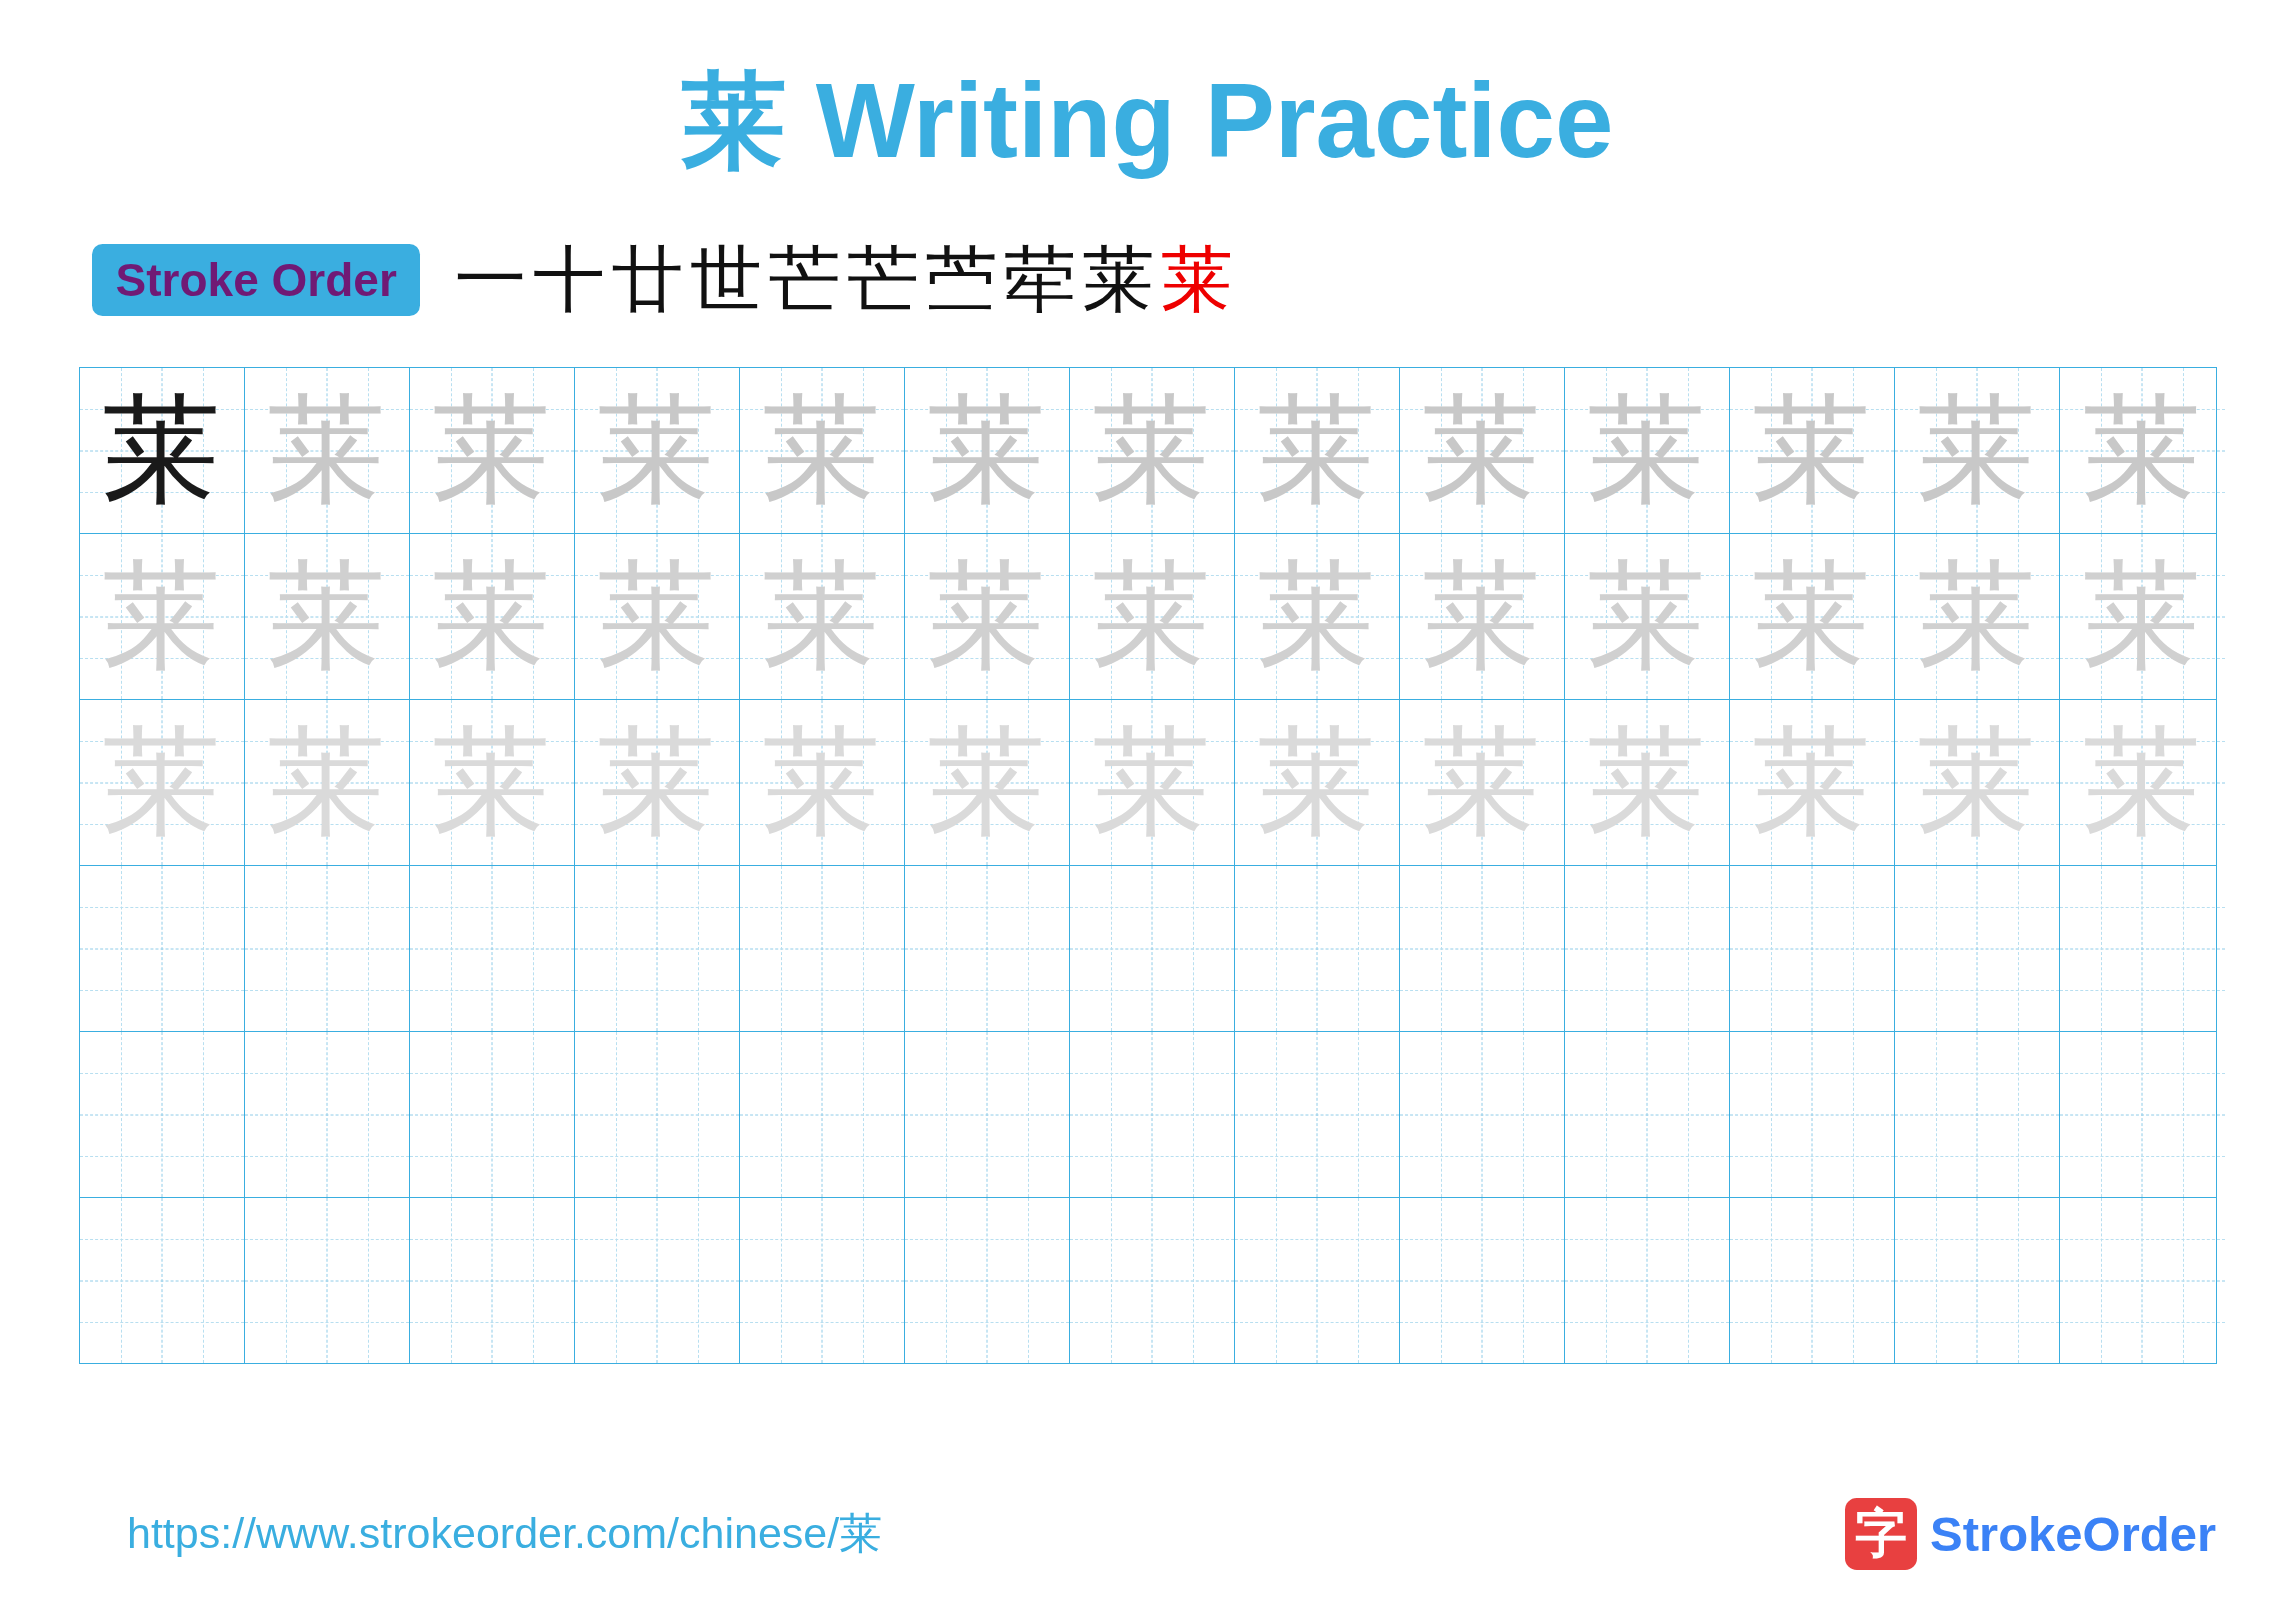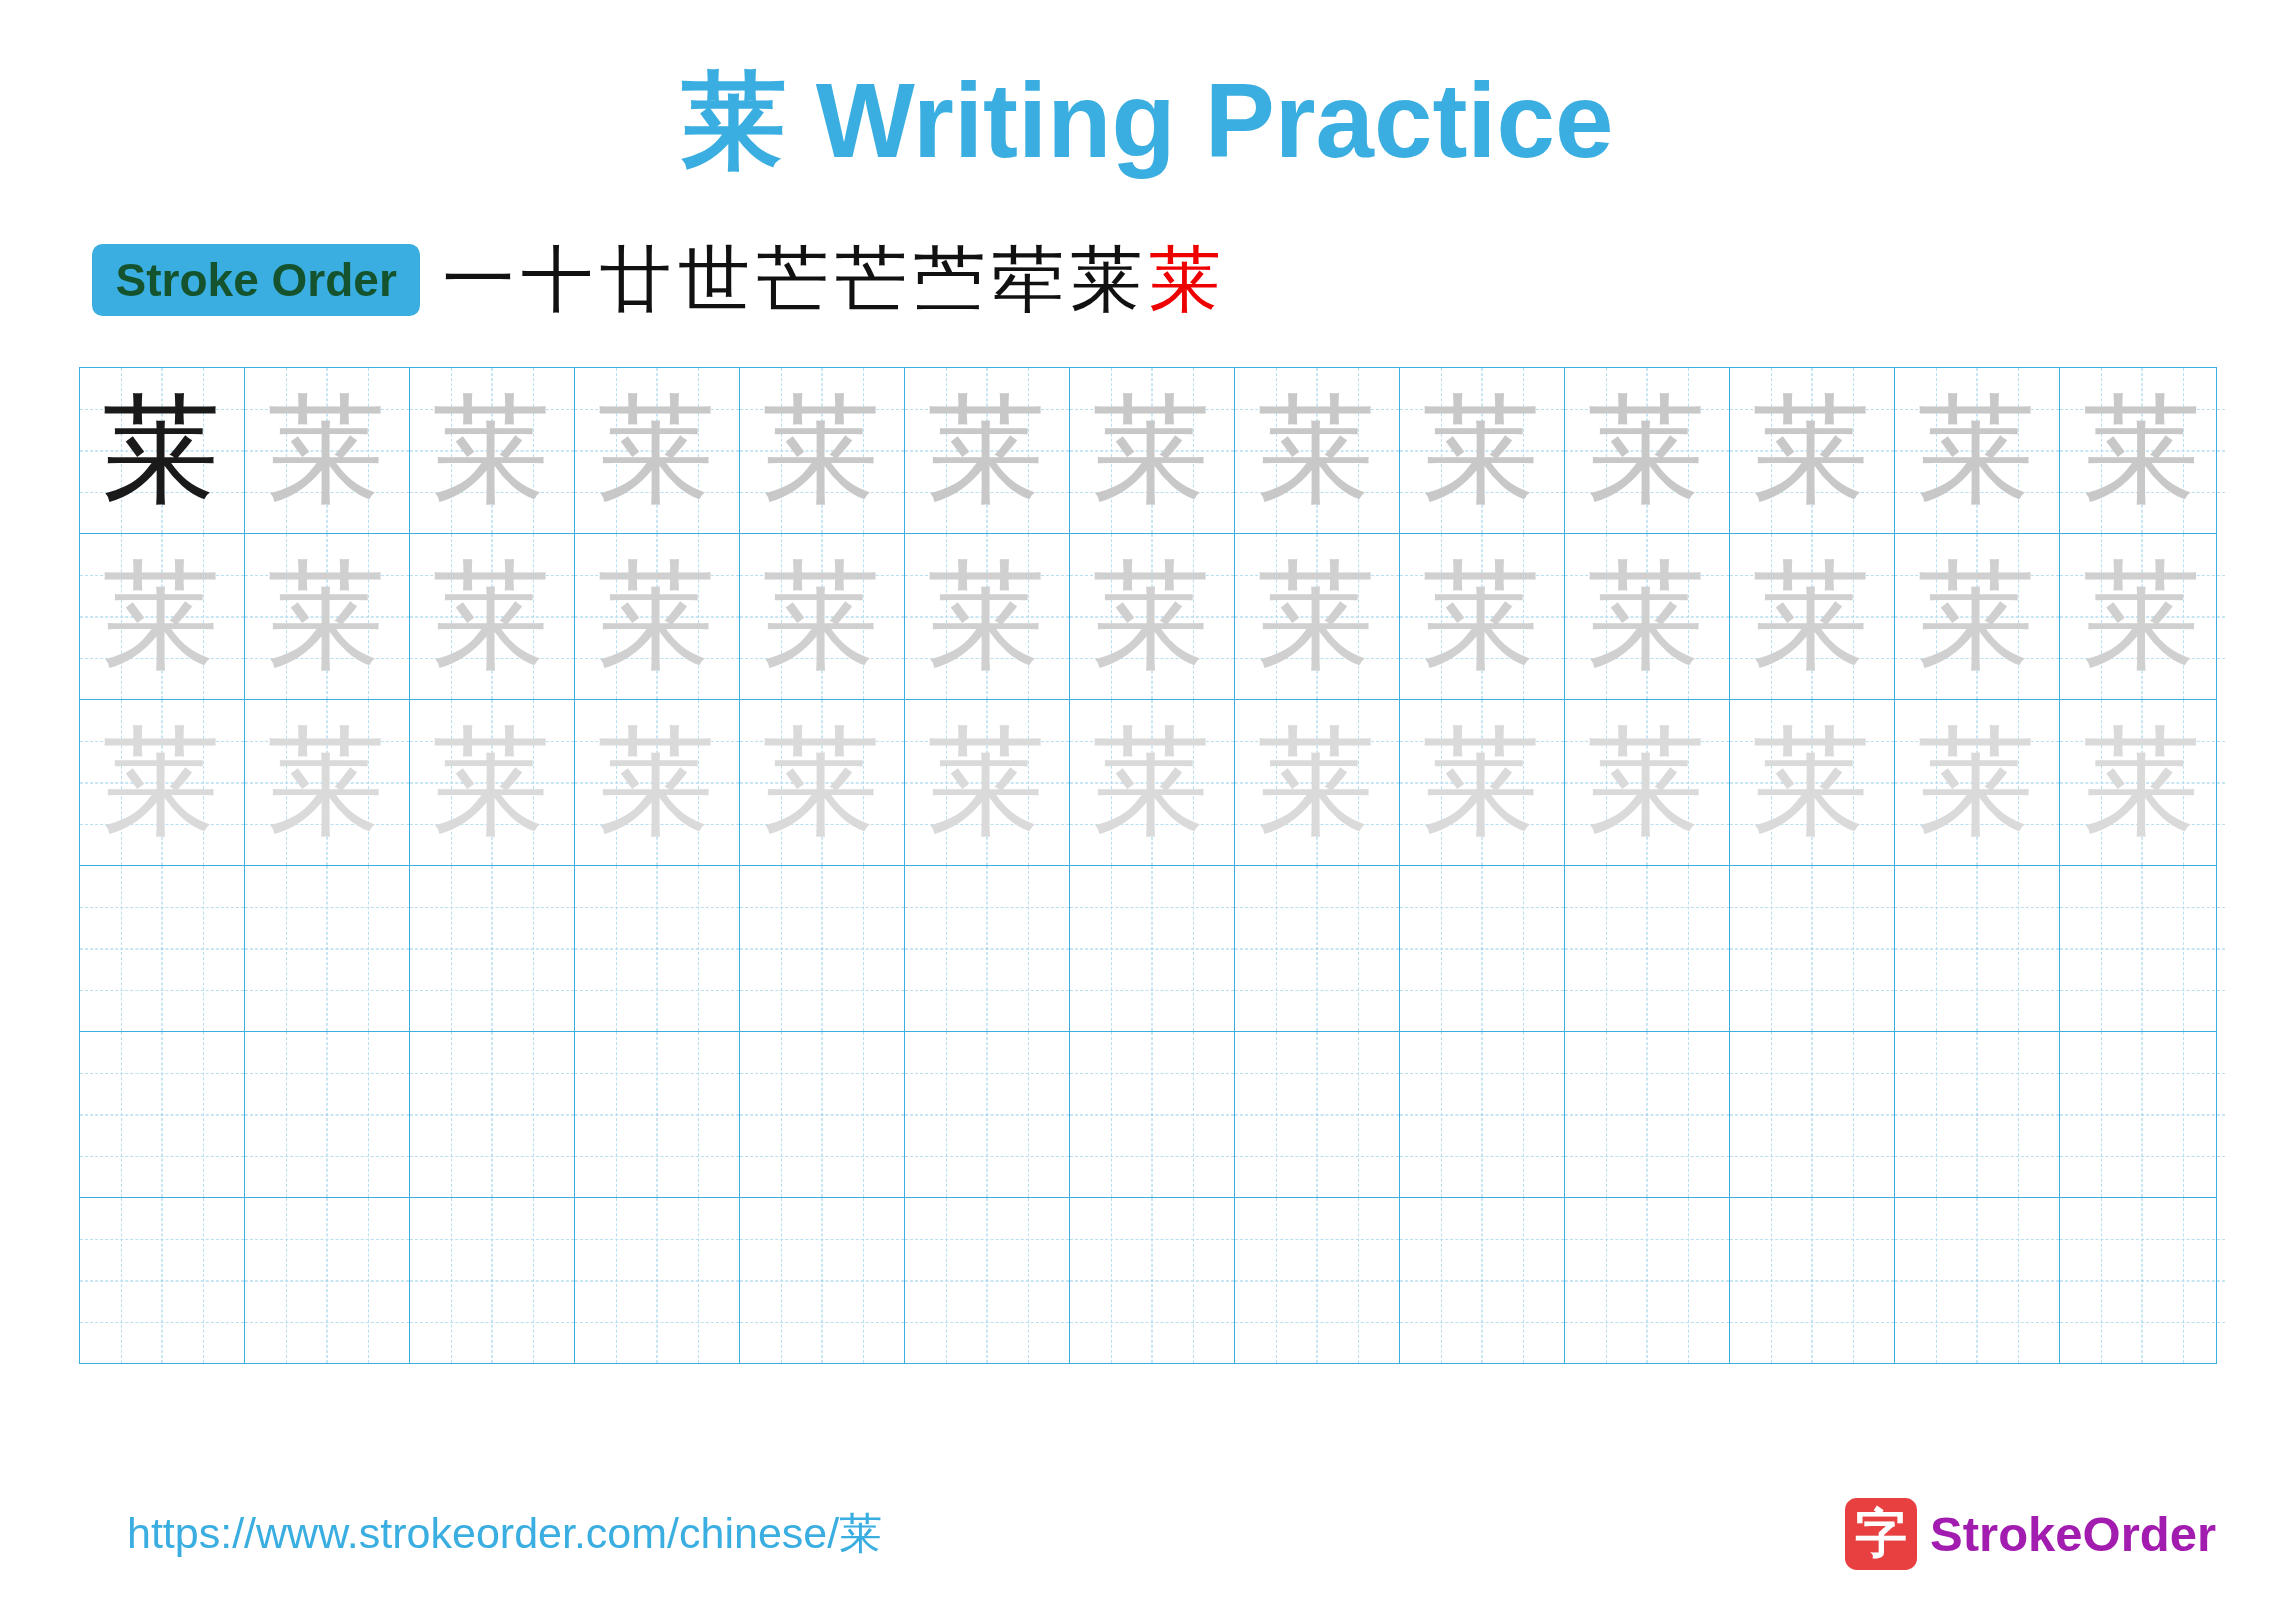--- a/index.html
+++ b/index.html
@@ -33,26 +33,26 @@
     .stroke-order-row {
       display: flex;
       align-items: center;
       margin-bottom: 39px;
       width: 100%;
       padding-left: 13px;
     }
 
     .stroke-order-badge {
       background: #3aaee0;
-      color: #14532d;
+      color: #701a75;
       font-size: 46px;
       font-weight: bold;
       padding: 9.2px 23.6px;
       border-radius: 10.5px;
-      margin-right: 22px;
+      margin-right: 34px;
       white-space: nowrap;
     }
 
     .stroke-sequence {
       display: flex;
       align-items: center;
       gap: 6.5px;
       font-size: 72px;
       font-family: serif;
     }
@@ -212,21 +212,21 @@
       align-items: center;
       justify-content: center;
       color: #fff;
       font-size: 52px;
       font-weight: bold;
     }
 
     .footer-logo-text {
       font-size: 49px;
       font-weight: bold;
-      color: #a21caf;
+      color: #3b82f6;
     }
   </style>
 </head>
 <body>
 
 <div class="page">
 
   <div class="title">
     <span>莱</span><span> Writing Practice</span>
   </div>

